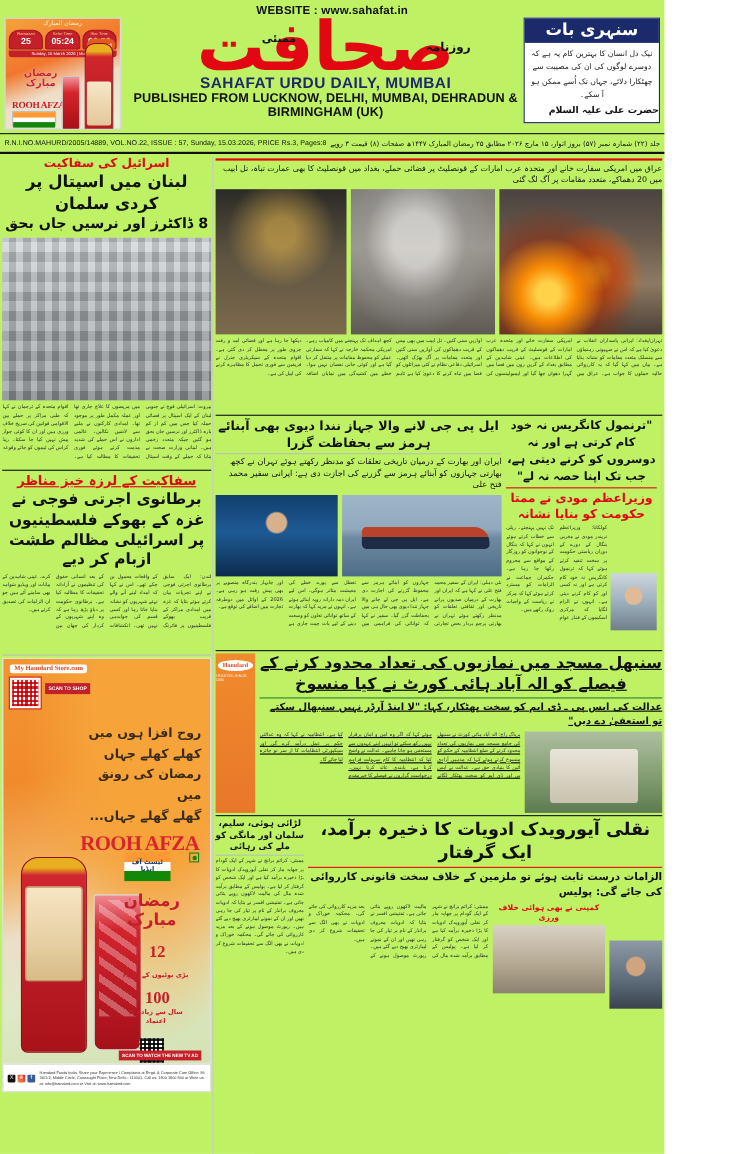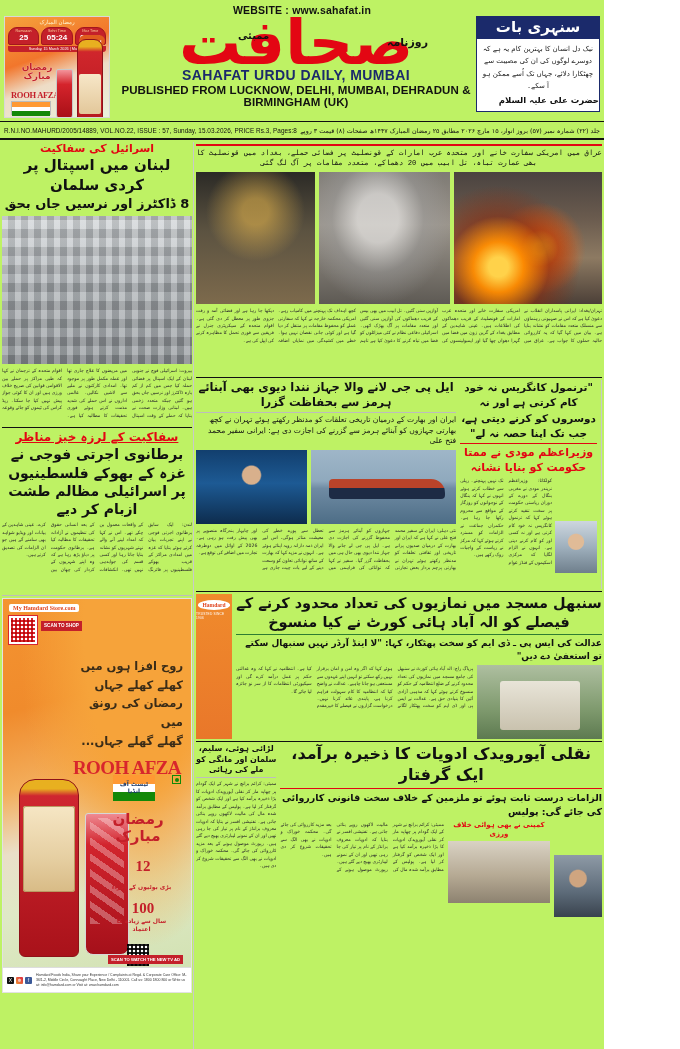--- a/index.html
+++ b/index.html
@@ -219,21 +219,21 @@
   .cols2 { column-count:2; column-gap:5px; column-rule:0px; }
   .cols3 { column-count:3; column-gap:5px; }
   .cols4 { column-count:4; column-gap:5px; }
   .cols5 { column-count:5; column-gap:4px; }
 
   
   .mainhead {
     font-size:23px; text-align:center; line-height:1.34; color:#111; font-weight:bold;
   }
   .mainsub {
-    font-size:7.2px; text-align:center; line-height:1.5; color:#111; margin-top:2px;font-family:Liberation Mono, monospace;
+    font-size:7.2px; line-height:1.5; color:#111; margin-top:2px;
   }
 
   .sec-head-blk { font-size:14.5px; text-align:center; line-height:1.3; color:#111; font-weight:bold; }
   .sec-head-red { font-size:12px; text-align:center; line-height:1.3; color:#e30613; font-weight:bold; }
   .sec-sub { font-size:9px; line-height:1.4; color:#111; font-weight:bold; }
   .quote-head { font-size:10.5px; text-align:center; line-height:1.45; color:#111; font-weight:bold; }
 
   
   .bigad {
     position:relative; width:190px; height:395px; overflow:hidden;
@@ -522,21 +522,21 @@
         </div>
       </div>
 
       <div class="rule-thin"></div>
 
       <div style="display:flex;gap:4px;">
         <div class="hamdard-side">
           <div class="hamdard-oval">Hamdard</div>
           <div class="hamdard-sub">TRUSTED SINCE 1906</div>
         </div>
-        <div style="flex:1;">
+        <div style="flex:1;text-decoration:underline;">
           <div class="sec-head-blk ur">سنبھل مسجد میں نمازیوں کی تعداد محدود کرنے کے فیصلے کو الہ آباد ہائی کورٹ نے کیا منسوخ</div>
           <div class="rule-grn"></div>
           <div class="sec-sub ur">عدالت کی ایس پی ـ ڈی ایم کو سخت پھٹکار، کہا: "لا اینڈ آرڈر نہیں سنبھال سکتے تو استعفیٰ دے دیں"</div>
           <div style="display:flex;gap:4px;margin-top:3px;">
             <div class="bodytext cols3" style="flex:1.9;height:74px;overflow:hidden;">پریاگ راج: الہ آباد ہائی کورٹ نے سنبھل کی جامع مسجد میں نمازیوں کی تعداد محدود کرنے کے ضلع انتظامیہ کے حکم کو منسوخ کرتے ہوئے کہا کہ مذہبی آزادی آئین کا بنیادی حق ہے۔ عدالت نے ایس پی اور ڈی ایم کو سخت پھٹکار لگاتے ہوئے کہا کہ اگر وہ امن و امان برقرار نہیں رکھ سکتے تو انہیں اپنے عہدوں سے مستعفی ہو جانا چاہیے۔ عدالت نے واضح کیا کہ انتظامیہ کا کام سہولت فراہم کرنا ہے، پابندی عائد کرنا نہیں۔ درخواست گزاروں نے فیصلے کا خیرمقدم کیا ہے۔ انتظامیہ نے کہا کہ وہ عدالتی حکم پر عمل درآمد کرے گی اور سیکیورٹی انتظامات کا از سر نو جائزہ لیا جائے گا۔</div>
             <div class="court-img-wrap photo ph-court" style="flex:1;height:74px;">
               <div class="img-label">Allahabad High Court</div>
             </div>
           </div>
         </div>

